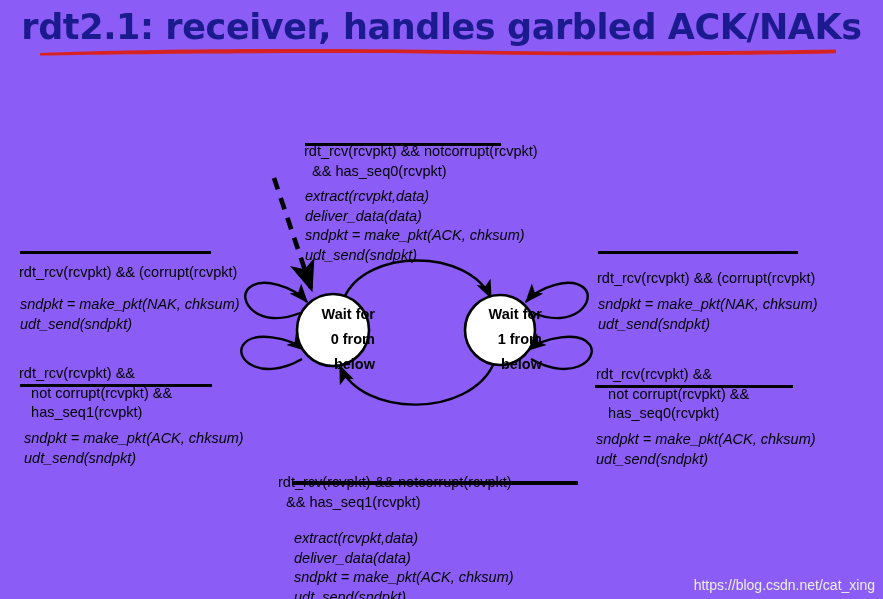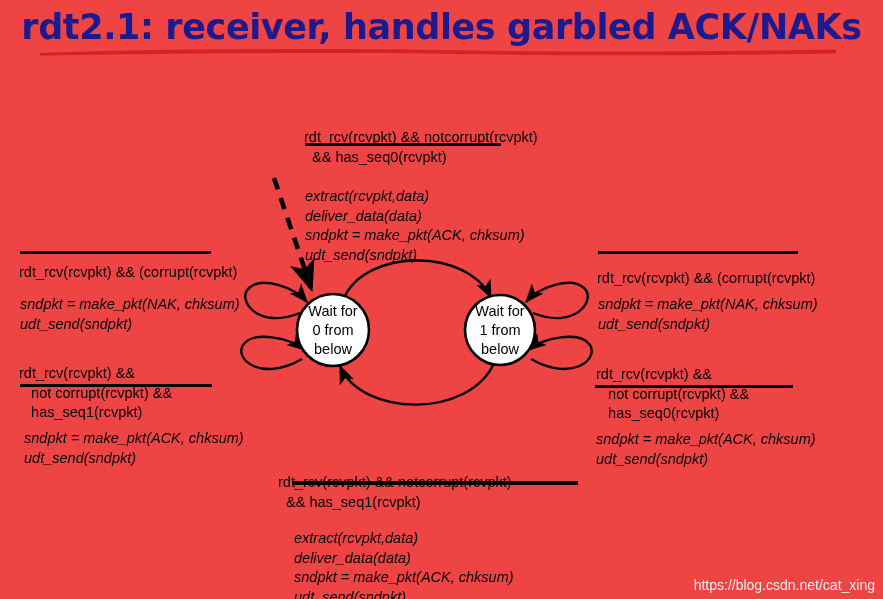--- a/index.html
+++ b/index.html
@@ -4,21 +4,21 @@
 <style>
   html, body {
     margin: 0;
     padding: 0;
     background: #ffffff;
   }
   #slide {
     position: relative;
     width: 883px;
     height: 599px;
-    background: #ef4444;
+    background: #8b5cf6;
     overflow: hidden;
     font-family: "Liberation Sans", sans-serif;
     color: #000000;
   }
 
   
   #title-wrap {
     position: absolute;
     left: 0;
     top: 4px;
@@ -68,26 +68,27 @@
     position: absolute;
     background: #000;
     height: 3px;
   }
   .divider.thick { height: 4px; }
 
   
   .state-label {
     position: absolute;
     width: 84px;
-    text-align: center;
+    text-align: right;
     font-family: "Liberation Sans", sans-serif;
     font-size: 14.5px;
-    line-height: 19px;
+    line-height: 25px;
     color: #000;
     white-space: pre;
+    font-weight: bold;
   }
 
   
   #watermark {
     position: absolute;
     right: 8px;
     bottom: 6px;
     font-family: "Liberation Sans", sans-serif;
     font-size: 14px;
     color: #eceff1;
@@ -135,21 +136,21 @@
     <circle cx="500" cy="330" r="35" fill="#fff" stroke="#000" stroke-width="2.6"></circle>
   </svg>
 
   <div class="state-label" style="left:291px; top:302px;">Wait for
 0 from
 below</div>
   <div class="state-label" style="left:458px; top:302px;">Wait for
 1 from
 below</div>
 
-  <div class="ann" style="left:304px; top:89px;">
+  <div class="ann" style="left:304px; top:103px;">
     <span class="cond">rdt_rcv(rcvpkt) &amp;&amp; notcorrupt(rcvpkt)
   &amp;&amp; has_seq0(rcvpkt)</span>
   </div>
   <div class="divider" style="left:305px; top:143px; width:196px;"></div>
   <div class="ann" style="left:305px; top:148px;">
     <span class="act">extract(rcvpkt,data)
 deliver_data(data)
 sndpkt = make_pkt(ACK, chksum)
 udt_send(sndpkt)</span>
   </div>

